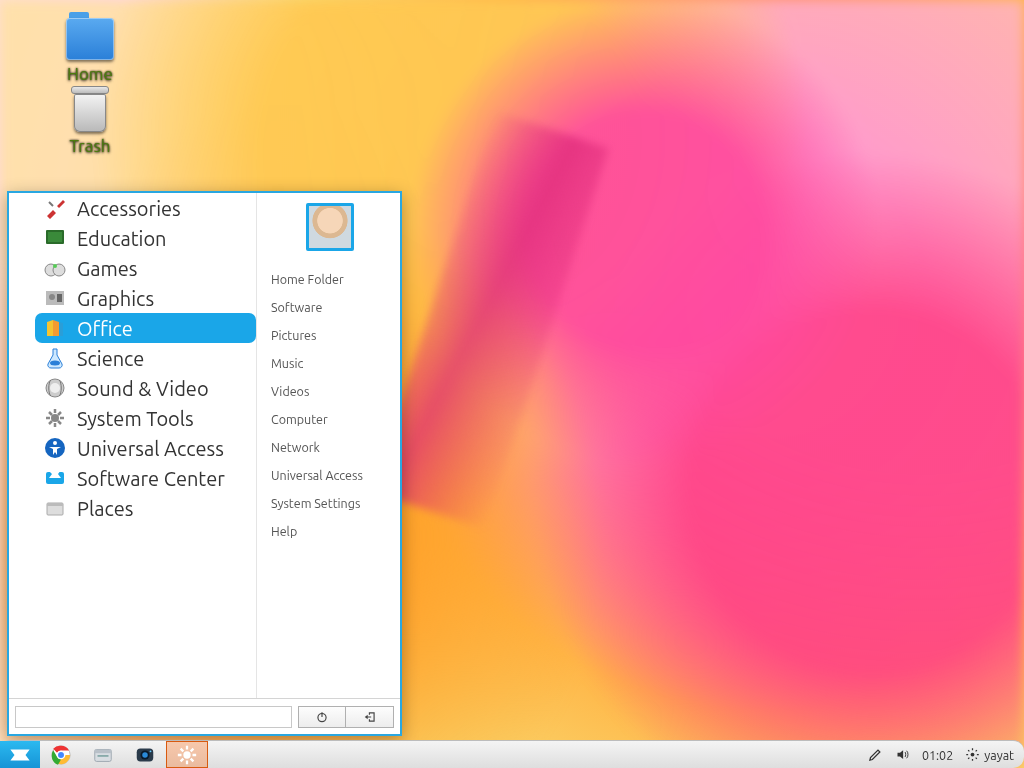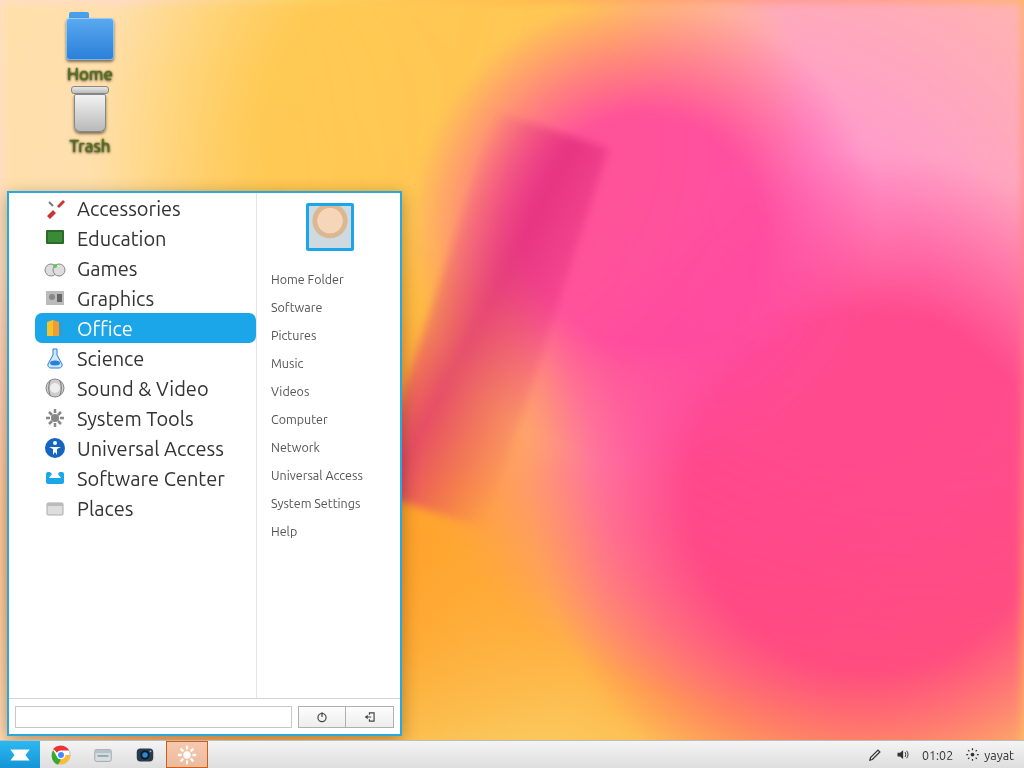--- a/index.html
+++ b/index.html
@@ -96,21 +96,21 @@
   .power-btn + .power-btn { border-left:none;}
   .menu-corner {
     position:absolute; right:-2px; bottom:-2px; width:0; height:0;
     border-right:18px solid #29a7e1; border-top:18px solid transparent; opacity:.0;
   }
 
   
   .panel {
     position:absolute; left:0; right:0; bottom:0; height:28px;
     background:linear-gradient(#f4f4f4,#dedede); border-top:1px solid #bcbcbc;
-    display:flex; align-items:center; font-size:12.5px; color:#333;
+    display:flex; align-items:center; font-size:12.5px; color:#333;border-radius:11px;
   }
   .panel-left { display:flex; align-items:center; height:100%;}
   .start-btn {
     width:40px; height:100%; display:flex; align-items:center; justify-content:center;
     background:linear-gradient(#2bb9f0,#1694d6); cursor:pointer; color:#fff;
   }
   .start-btn svg { width:22px; height:18px; fill:#fff;}
   .launcher {
     width:42px; height:100%; display:flex; align-items:center; justify-content:center; cursor:pointer;
   }

